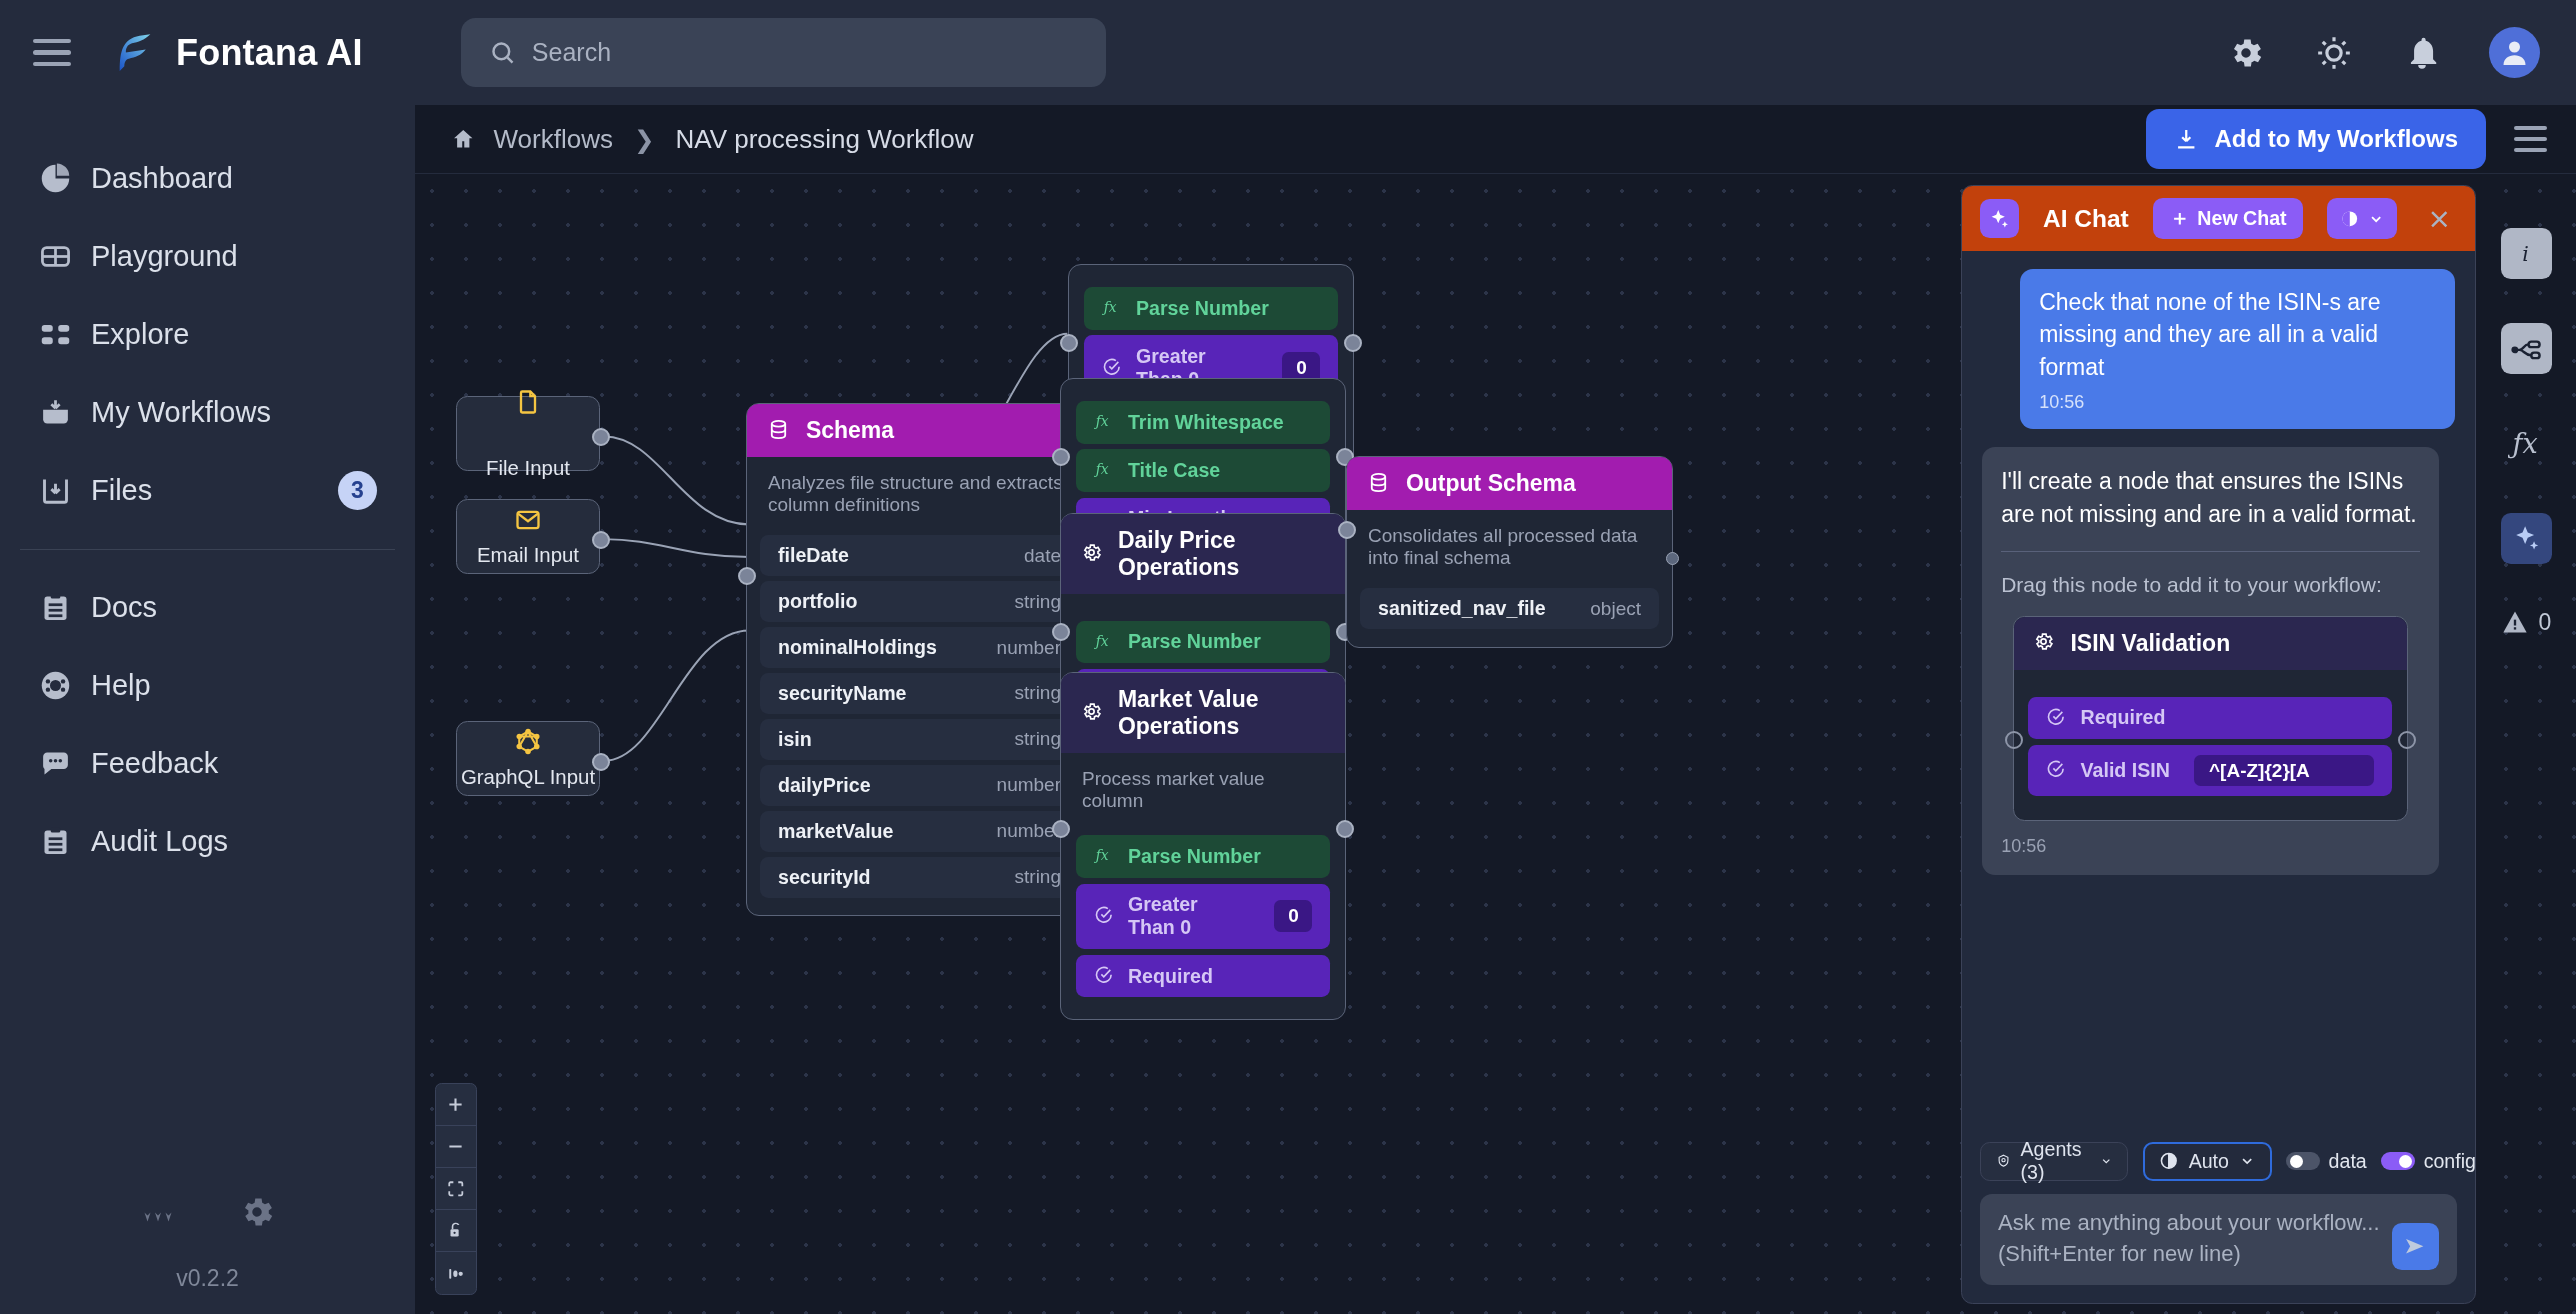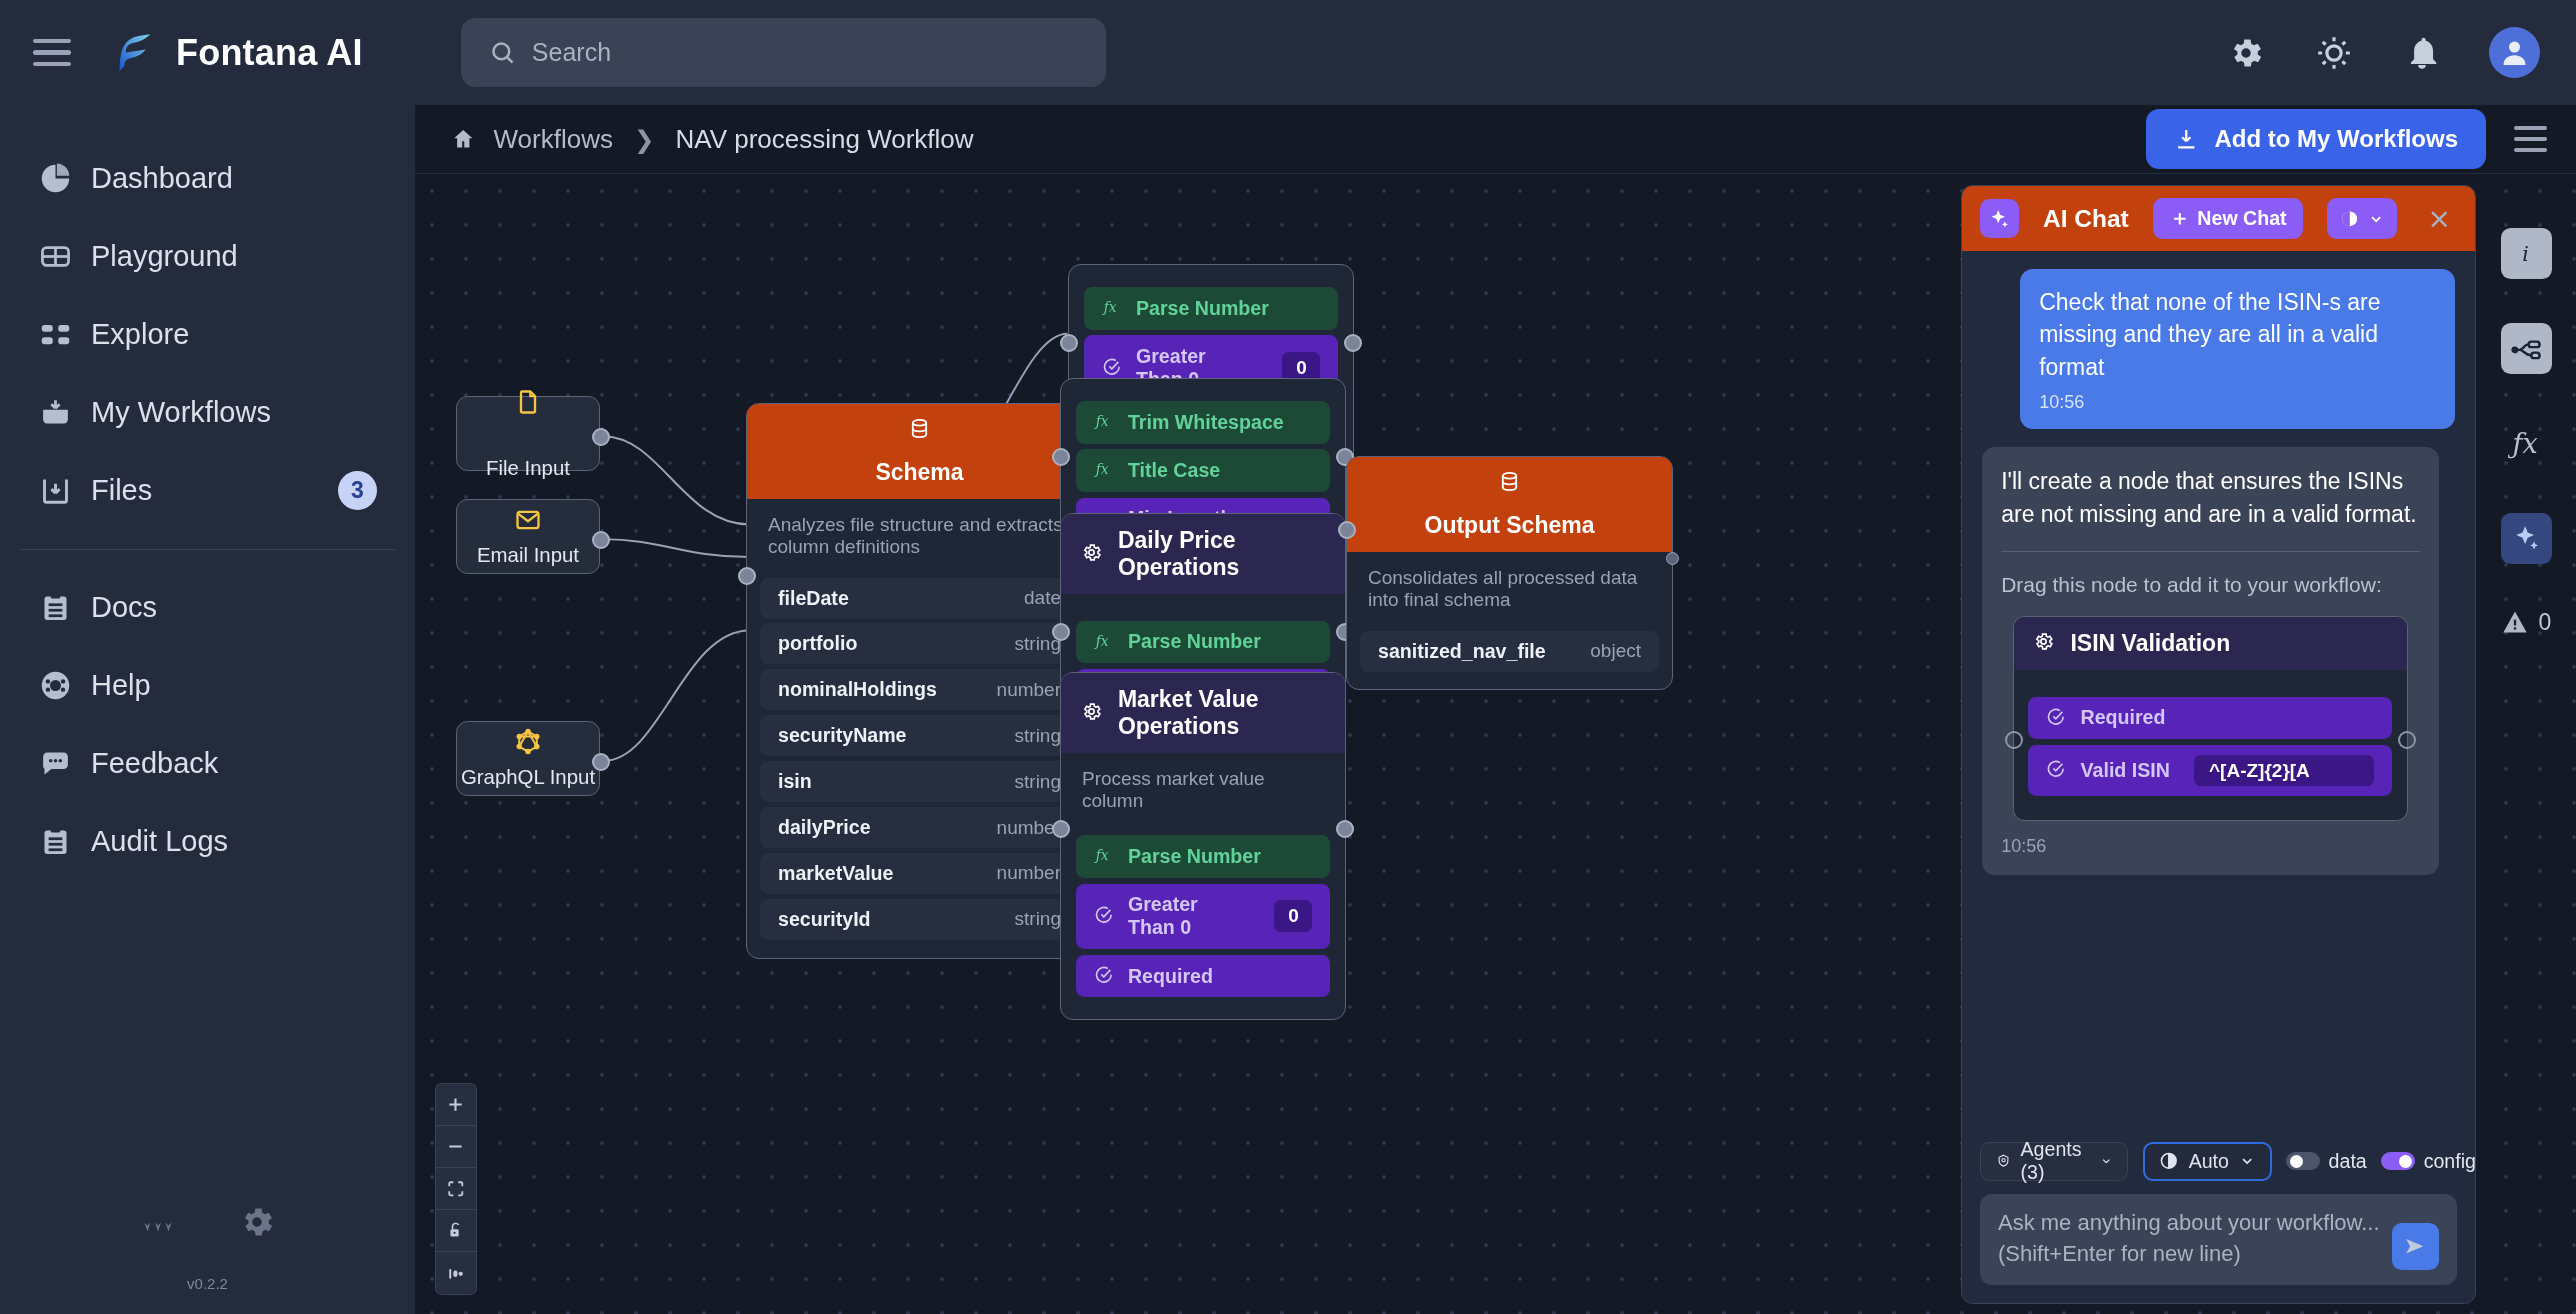--- a/index.html
+++ b/index.html
@@ -58,21 +58,21 @@
   .nav-item .label { font-size: 29px; color:#dbe0ea; font-weight: 400; }
   .nav-ic { width: 34px; height: 34px; flex:0 0 34px; display:flex; align-items:center; justify-content:center; }
   .badge {
     margin-left:auto; min-width: 39px; height: 39px; border-radius: 19.6px;
     background: #c6d3f6; color:#26418f; font-size: 23px; font-weight:700;
     display:flex; align-items:center; justify-content:center; padding: 0 11.4px;
   }
   .nav-sep { height:0.8px; background:#3a4254; margin: 19.6px 19.6px; }
   .sidebar-bottom { margin-top:auto; padding-bottom: 23px; }
   .sb-icons { display:flex; justify-content:center; gap:62px; margin-bottom: 31px; }
-  .version { text-align:center; font-size: 15px; color:#7f8799; }
+  .version { text-align:center; font-size: 23px; color:#7f8799; }
 
   
   .main { flex: 1 1 auto; position:relative; background:#141926; min-width:0; display:flex; flex-direction:column; }
   .crumbbar {
     height: 69px; flex:0 0 69px; background:#141926;
     border-bottom: 0.8px solid #242b3d;
     display:flex; align-items:center; padding: 0 29px 0 36px; position:relative; z-index: 12;
   }
   .crumb { font-size: 26px; color:#b4bbc9; cursor:pointer; }
   .crumb.current { color:#d6dbe6; }
@@ -91,21 +91,21 @@
     background-image: radial-gradient(#2c3449 1.6px, transparent 1.6px);
     background-size: 34px 34px;
   }
 
   .edges { position:absolute; inset:0; width:100%; height:100%; pointer-events:none; }
 
   
   .node { position:absolute; border-radius: 13px; border:1.6px solid #5b6479; background:#1f2635; }
   .node-head { display:flex; align-items:center; gap:16.3px; padding: 13px 19.6px; border-radius:11.4px 11.4px 0 0; }
   .node-head .t { font-size: 23px; font-weight:700; color:#fff; }
-  .node-head.schema { background:#c2410c;flex-direction:column; }
+  .node-head.schema { background:#a21caf; }
   .node-head.ops { background:#2b2750; }
   .node-desc { font-size: 19px; color:#99a1b3; padding: 14.7px 21px 6.5px; }
   .node-body { padding: 8.2px 13px 13px; }
 
   .field-row {
     display:flex; align-items:center; justify-content:space-between;
     background:#262e40; border-radius:8.2px; margin: 4.9px 0; padding: 9px 18px;
   }
   .field-name { font-size: 19.6px; color:#eef1f6; font-weight:700; }
   .field-type { font-size: 19px; color:#9aa2b4; }

